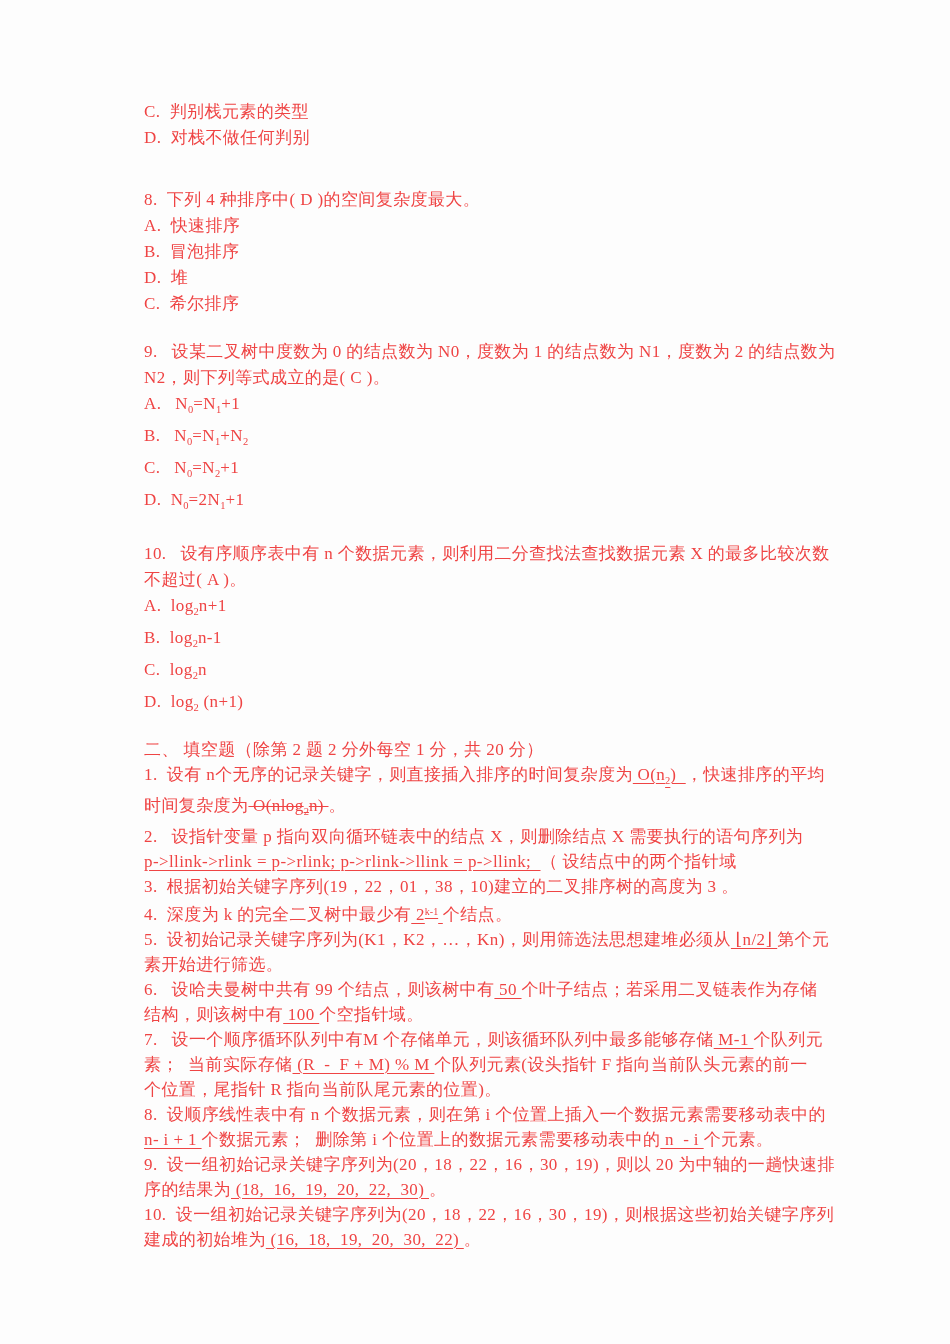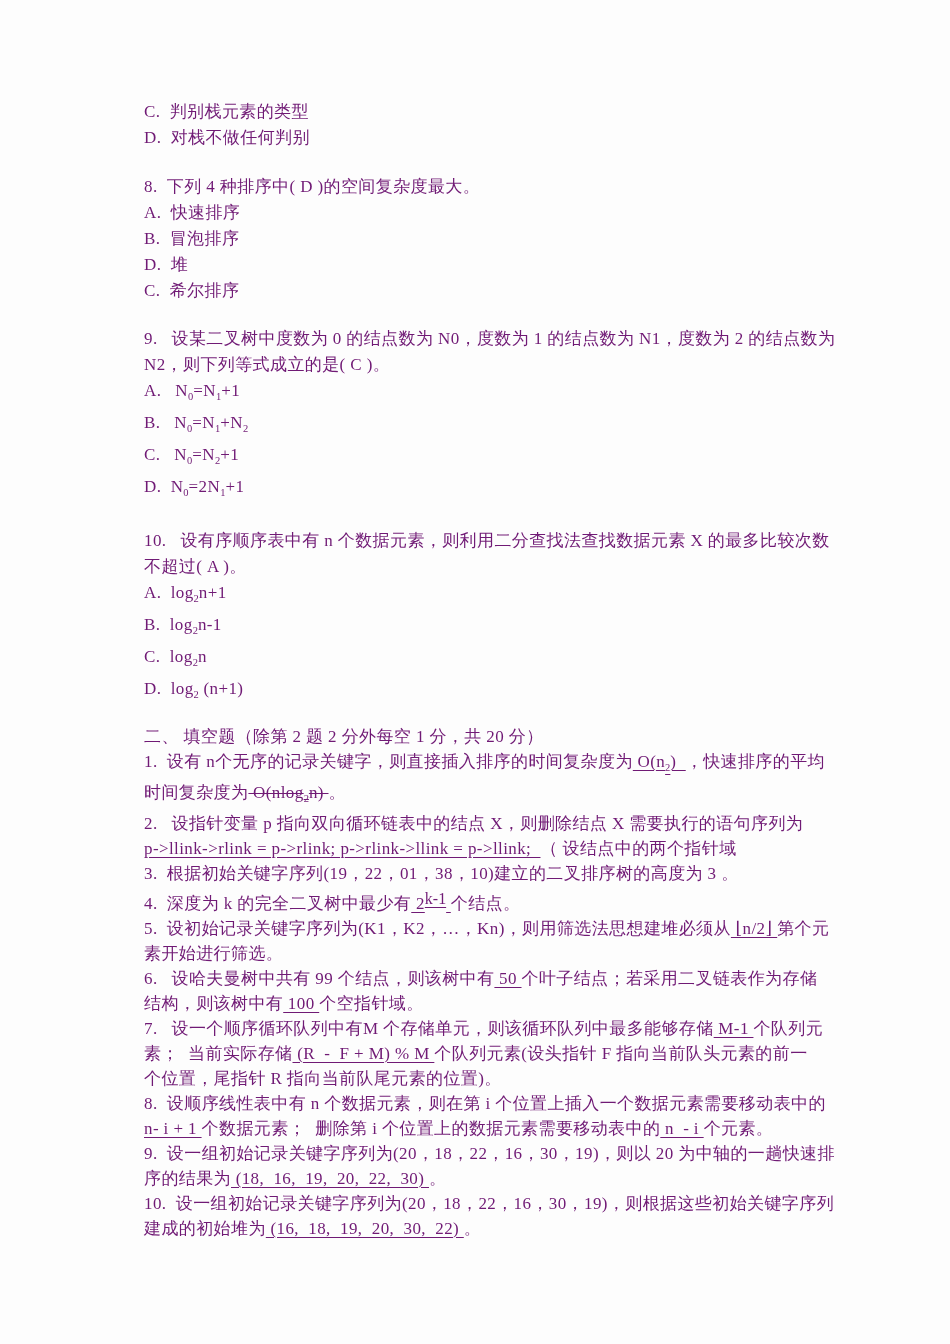--- a/index.html
+++ b/index.html
@@ -3,41 +3,41 @@
 <meta charset="utf-8">
 <style>
   html, body { margin: 0; padding: 0; background: #ffffff; }
   .page {
     position: relative;
     width: 950px;
     height: 1344px;
     background: #fdfdfd;
     overflow: hidden;
     font-family: "Liberation Serif", "DejaVu Serif", serif;
-    color: #701a75;
+    color: #ef4444;
   }
   .content {
     position: absolute;
     left: 144px;
     top: 99px;
     width: 700px;
     font-size: 17px;
   }
   .line {
     white-space: pre;
     line-height: 26px;
     letter-spacing: 0.4px;
   }
   #fill-section .line { line-height: 25px; }
   #fill-section { margin-top: 16px; }
-  [data-name="mcq8-stem"]   { margin-top: 23px; font-family: Liberation Serif, serif; }
+  [data-name="mcq8-stem"]   { margin-top: 36px; font-family: Liberation Serif, serif; }
   [data-name="mcq9-stem1"]  { margin-top: 22px; }
   [data-name="mcq10-stem1"] { margin-top: 22px; }
   .sub { font-size: 10.5px; vertical-align: -4px; letter-spacing: 0; }
-  .sup { font-size: 16px; vertical-align: 4.5px; letter-spacing: 0; }
+  .sup { font-size: 10px; vertical-align: 4.5px; letter-spacing: 0; }
   .u { text-decoration-line: underline; text-underline-offset: 3px; text-decoration-thickness: 1px; }
   .s { text-decoration-line: line-through; text-decoration-thickness: 1px; text-align: right; }
 </style>
 </head>
 <body>
 
 <div class="page" data-name="exam-page">
   <div class="content" data-name="exam-content">
     <div id="mc-section" data-name="multiple-choice-section">
         <div class="line" data-name="mcq7-option-c"><span data-name="text-segment">C.  判别栈元素的类型</span></div>

